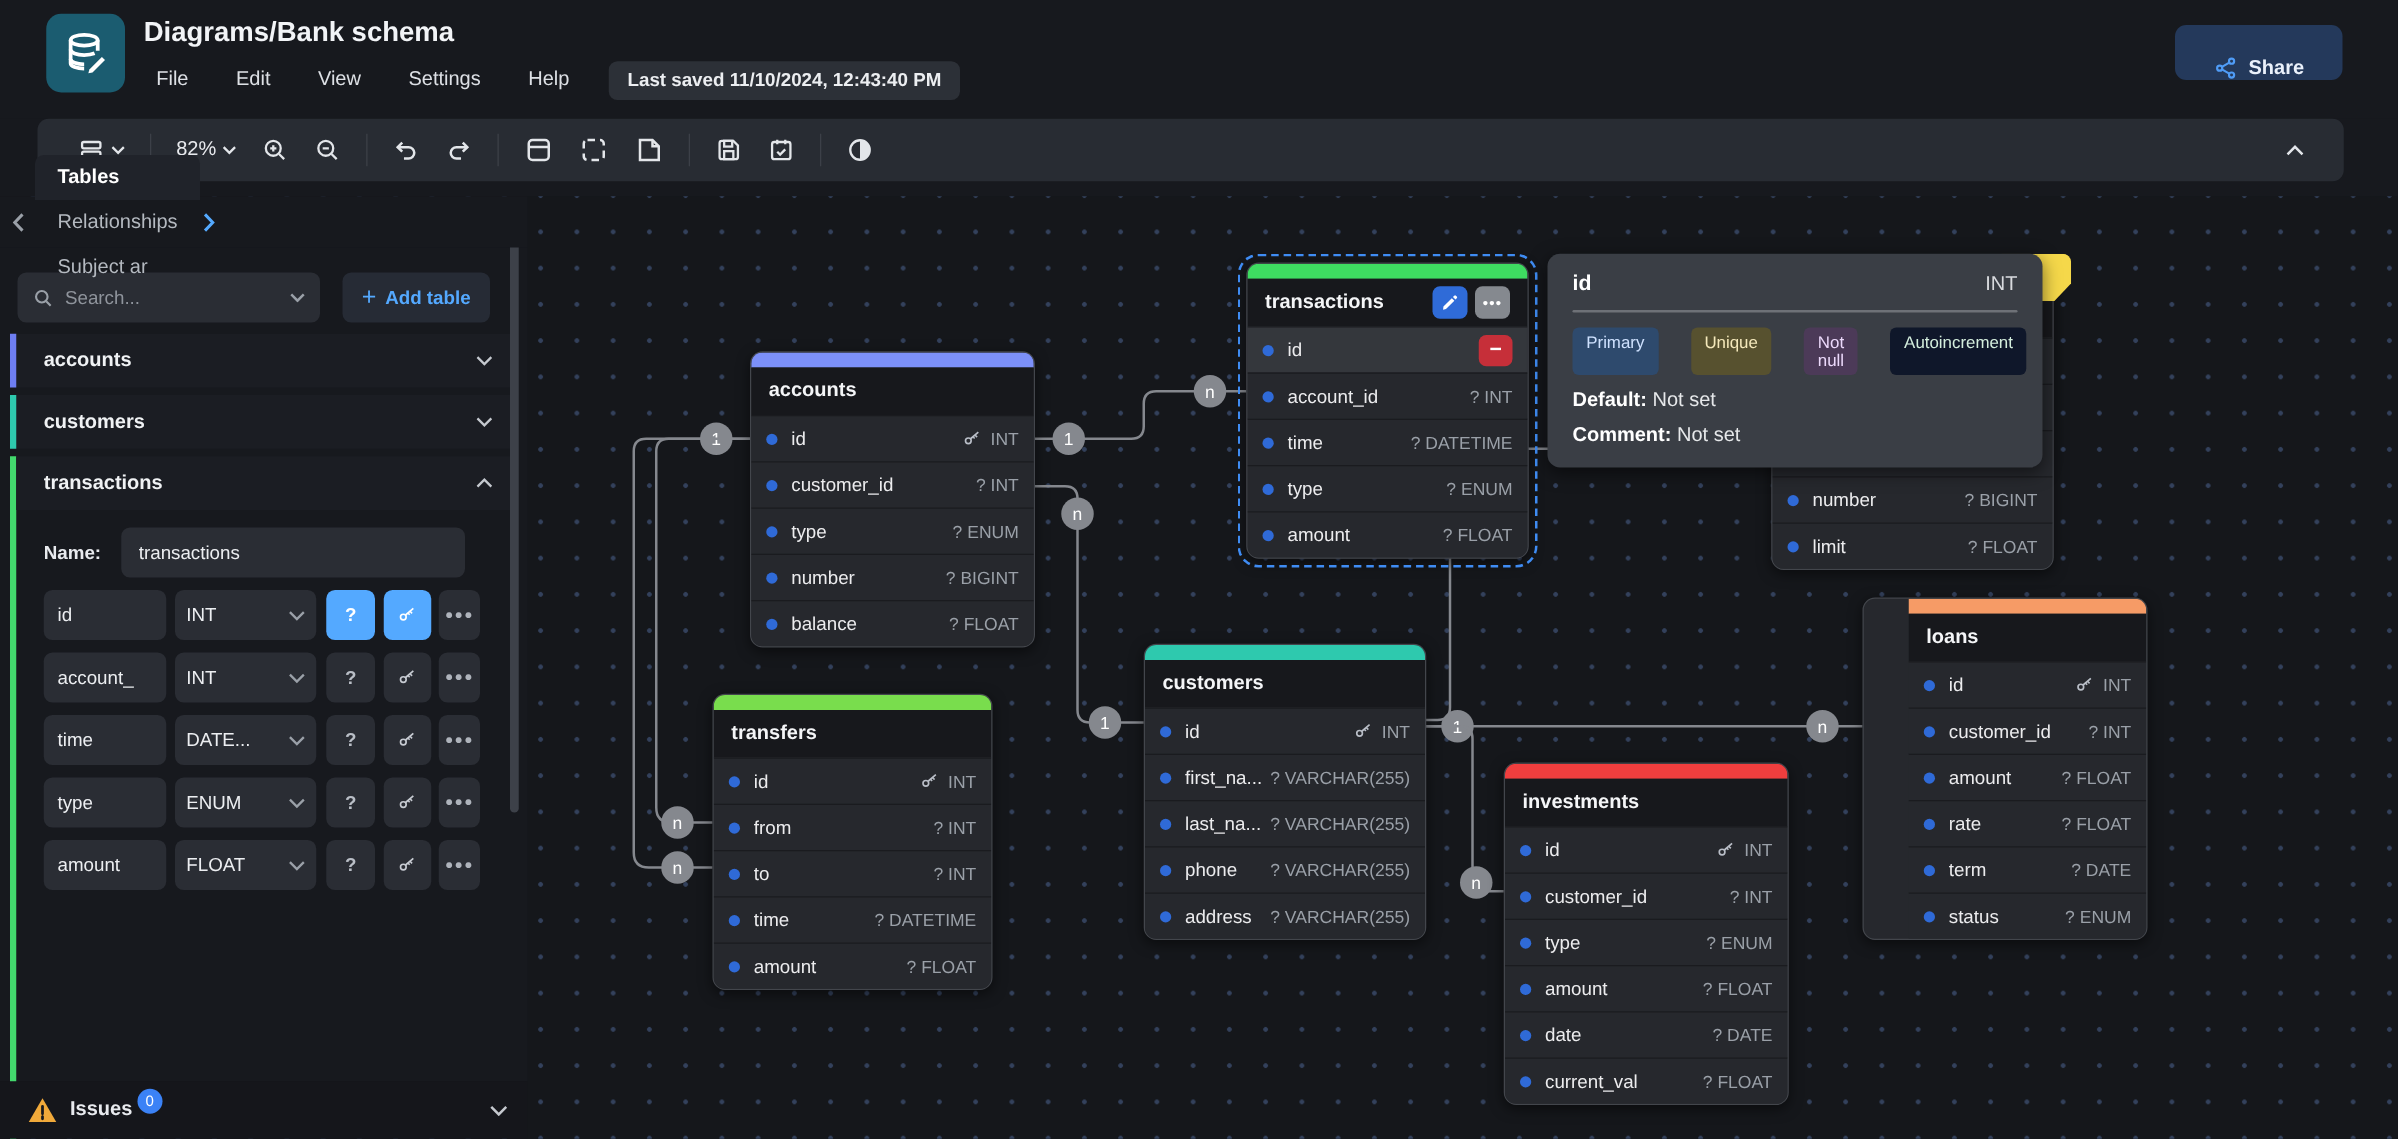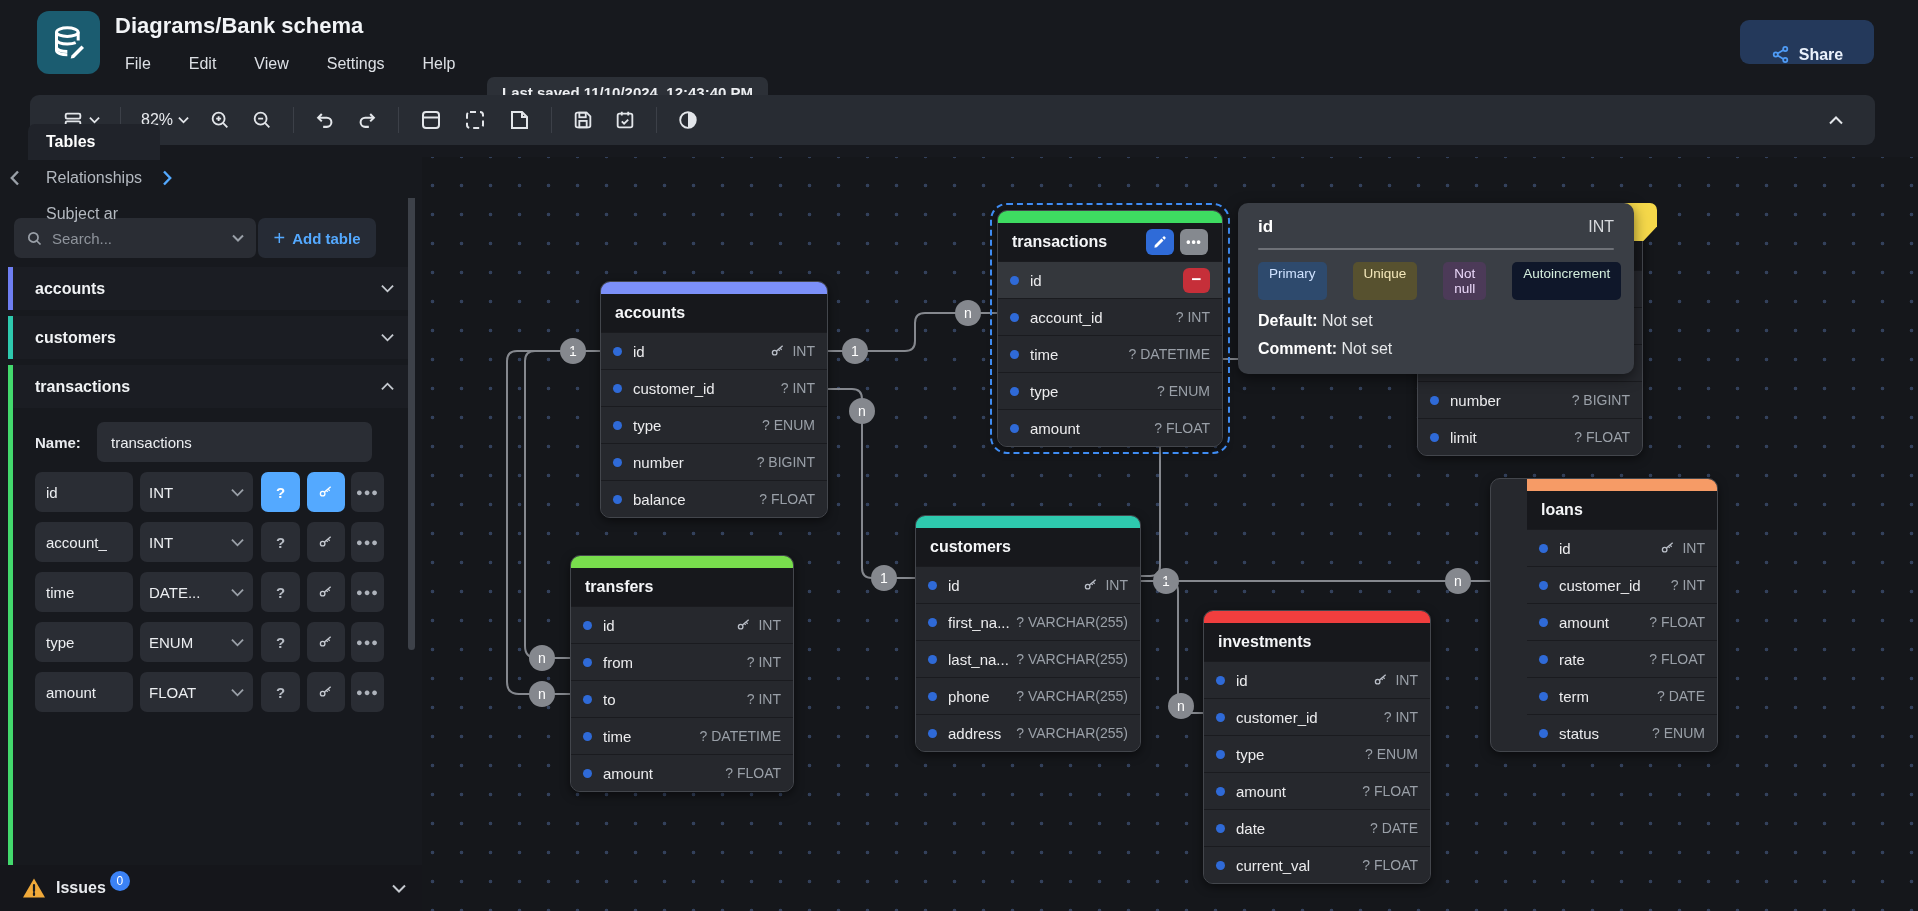--- a/index.html
+++ b/index.html
@@ -7,21 +7,21 @@
     font-family:"Liberation Sans", sans-serif; color:#e8eaee; }
 
   
   #header { position:absolute; left:0; top:0; width:1918px; height:95px; background:#17191e; z-index:30; }
   #logo { position:absolute; left:37px; top:11px; width:63px; height:63px; background:#1b5c70; border-radius:12px;
     display:flex; align-items:center; justify-content:center; }
   #app-title { position:absolute; left:115px; top:13px; font-size:22px; font-weight:700; color:#f2f4f7; }
   #menubar { position:absolute; left:113px; top:50px; display:flex; }
   .menu-item { font-size:16px; color:#dde0e5; padding:5px 12px; margin-right:14px; border-radius:5px; cursor:default; }
   #saved-pill { position:absolute; left:487px; top:49px; background:#2c3037; border-radius:7px;
-    padding:7px 15px; font-size:15px; font-weight:700; color:#eceef1;margin-top:28px; }
+    padding:7px 15px; font-size:15px; font-weight:700; color:#eceef1; }
   #share-btn { position:absolute; left:1740px; top:20px; width:134px; height:44px; background:#24395b;
     border-radius:9px; display:flex; align-items:flex-end; justify-content:center; gap:9px; cursor:pointer; }
   #share-btn span { font-size:16px; font-weight:600; color:#eaf1fb; }
 
   
   #toolbar { position:absolute; left:30px; top:95px; width:1845px; height:50px; background:#282c33;
     border-radius:9px; display:flex; align-items:center; padding:0 22px; z-index:30; }
   .tb-item { display:flex; align-items:center; gap:5px; color:#e3e6ea; padding:0 10px; cursor:pointer; }
   .tb-sep { width:1px; height:26px; background:#3c4048; margin:0 10px; }
   #zoom-label { font-size:16px; color:#e8eaee; }
@@ -29,21 +29,21 @@
 
   
   #tabbar { position:absolute; left:0; top:157px; width:422px; height:41px; display:flex; align-items:center; z-index:30; background:#17191e;}
   #tab-left-chevron { margin:0 8px 0 10px; color:#9aa0a8; }
   .tab { font-size:16px; color:#b4b9c0; padding:9px 18px; border-radius:7px 7px 0 0; white-space:nowrap; overflow:hidden; cursor:pointer; }
   .tab.active { color:#ffffff; font-weight:700; background:#20232a; }
   #tab-right-chevron { margin-left:2px; color:#54a9ff; }
 
   
   #sidebar { position:absolute; left:0; top:198px; width:422px; height:667px; background:#17191e; z-index:25; }
-  #search-row { position:absolute; left:14px; top:20px; display:flex; gap:2px; }
+  #search-row { position:absolute; left:14px; top:20px; display:flex; gap:18px; }
   #search-box { width:242px; height:40px; background:#2a2d34; border-radius:7px; display:flex; align-items:center; padding:0 12px; cursor:text; }
   #search-box .ph { flex:1; font-size:15px; color:#8f949c; margin-left:9px; }
   #add-table-btn { width:118px; height:40px; background:#262b35; border-radius:7px; display:flex;
     align-items:center; justify-content:center; gap:7px; color:#54a9ff; font-size:15px; font-weight:600; cursor:pointer; }
   #add-table-btn .plus { font-size:20px; font-weight:400; }
 
   #table-list { position:absolute; left:8px; top:69px; width:402px; }
   .list-row { height:43px; background:#1b1d23; display:flex; align-items:center; padding:0 16px 0 22px;
     font-size:16px; font-weight:700; color:#f0f2f4; cursor:pointer; }
   .list-row .grow { flex:1; }

